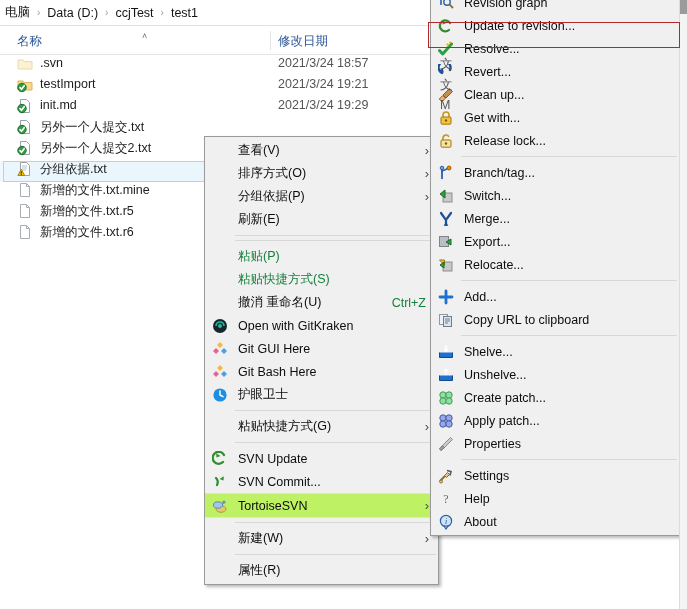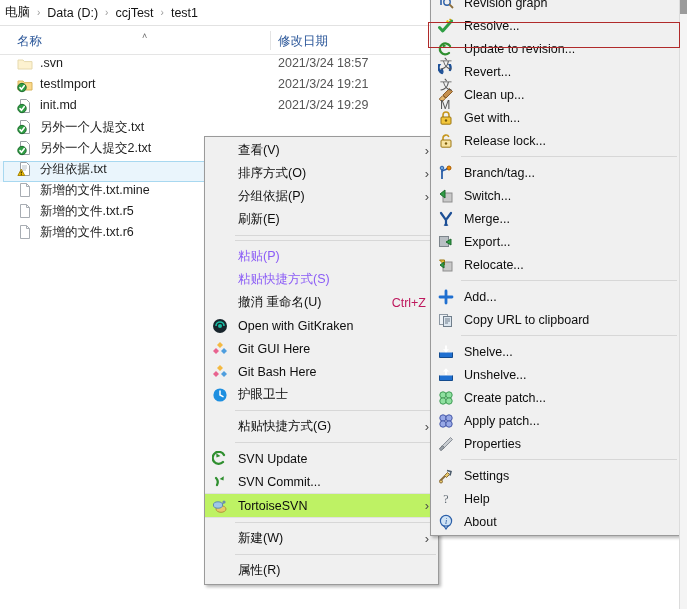--- a/index.html
+++ b/index.html
@@ -44,23 +44,23 @@
 
   
   .menu{
     position:absolute;background:#f0f0f0;border:1px solid #9a9a9a;
     box-shadow:2px 2px 3px rgba(0,0,0,.28);
     font-size:12.5px;color:#0d0d0d;padding:2px 0;box-sizing:border-box;
   }
   .mi{position:relative;height:23px;display:flex;align-items:center;padding:0 0 0 0;}
   .mi .mi-icon{width:16px;height:16px;margin-left:7px;margin-right:0;flex:0 0 16px;position:relative;}
   .mi .mi-label{margin-left:10px;white-space:nowrap;}
-  .mi .mi-accel{position:absolute;right:12px;color:#be185d;}
+  .mi .mi-accel{position:absolute;right:12px;color:#15803d;}
   .mi .mi-arrow{position:absolute;right:9px;color:#4a4a4a;font-size:13px;line-height:1;}
-  .mi.disabled .mi-label{color:#8b5cf6;}
+  .mi.disabled .mi-label{color:#15803d;}
   .mi.hot{background:#bef264;border-top:1px solid #e0e0e0;border-bottom:1px solid #e0e0e0;}
   .msep{height:1px;background:#d7d7d7;margin:4px 2px 4px 30px;}
 
   #ctxmenu{left:204px;top:136px;width:235px;}
   #ctxmenu .mi .mi-label{margin-left:10px;}
   #submenu{left:430px;top:-12px;width:250px;}
   #submenu .mi{height:23px;}
 
   #hl-box{
     position:absolute;left:428px;top:22px;width:252px;height:26px;
@@ -324,35 +324,35 @@
           <rect x="1" y="1" width="4.5" height="3" fill="#6fa8dc" stroke="#2b5fa8"></rect>
           <circle cx="9" cy="7" r="3.2" fill="none" stroke="#2b5fa8" stroke-width="1.4"></circle>
           <path d="M11.2 9.2L15 13" stroke="#8a6d3b" stroke-width="1.8"></path>
         </svg>
       </span>
       <span class="mi-label">Revision graph</span>
     </div>
     <div class="mi">
       <span class="mi-icon">
         <svg width="16" height="16" viewBox="0 0 16 16">
+          <path d="M12 5a5.5 5.5 0 10-1 7" stroke="#2f8f2f" stroke-width="2.3" fill="none" stroke-linecap="round"></path>
+          <path d="M4.5 2.4l.2 4.2 3.8-1.5z" fill="#2f8f2f"></path>
+        </svg>
+      </span>
+      <span class="mi-label">Update to revision...</span>
+    </div>
+    <div class="mi">
+      <span class="mi-icon">
+        <svg width="16" height="16" viewBox="0 0 16 16">
           <path d="M1.5 9.5l3.2 3.5L13.5 3" stroke="#2f9e44" stroke-width="3" fill="none" stroke-linecap="round" stroke-linejoin="round"></path>
           <path d="M9 2l2 1-1 2-2-1z" fill="#f2c200"></path>
           <path d="M11.5 1.2l1.6.8" stroke="#cf9f00" stroke-width="1.4"></path>
         </svg>
       </span>
       <span class="mi-label">Resolve...</span>
-    </div>
-    <div class="mi">
-      <span class="mi-icon">
-        <svg width="16" height="16" viewBox="0 0 16 16">
-          <path d="M12 5a5.5 5.5 0 10-1 7" stroke="#2f8f2f" stroke-width="2.3" fill="none" stroke-linecap="round"></path>
-          <path d="M4.5 2.4l.2 4.2 3.8-1.5z" fill="#2f8f2f"></path>
-        </svg>
-      </span>
-      <span class="mi-label">Update to revision...</span>
     </div>
     <div class="mi">
       <span class="mi-icon">
         <svg width="16" height="16" viewBox="0 0 16 16">
           <path d="M4 9a6 6 0 118-3" stroke="#1c4f96" stroke-width="2.4" fill="none" stroke-linecap="round"></path>
           <path d="M1.2 6.5l3.6-2.4 1 4.6z" fill="#1c4f96"></path>
         </svg>
       </span>
       <span class="mi-label">Revert...</span>
     </div>

